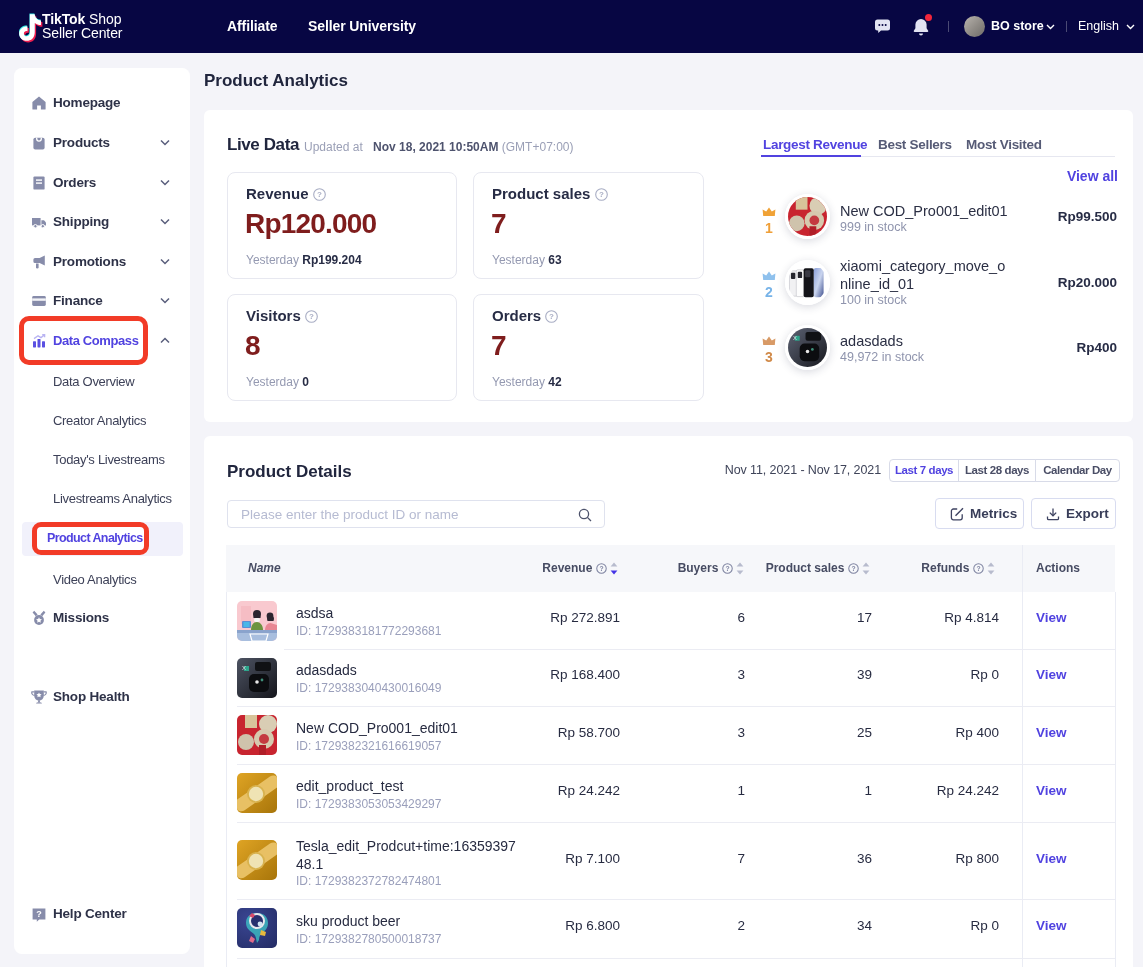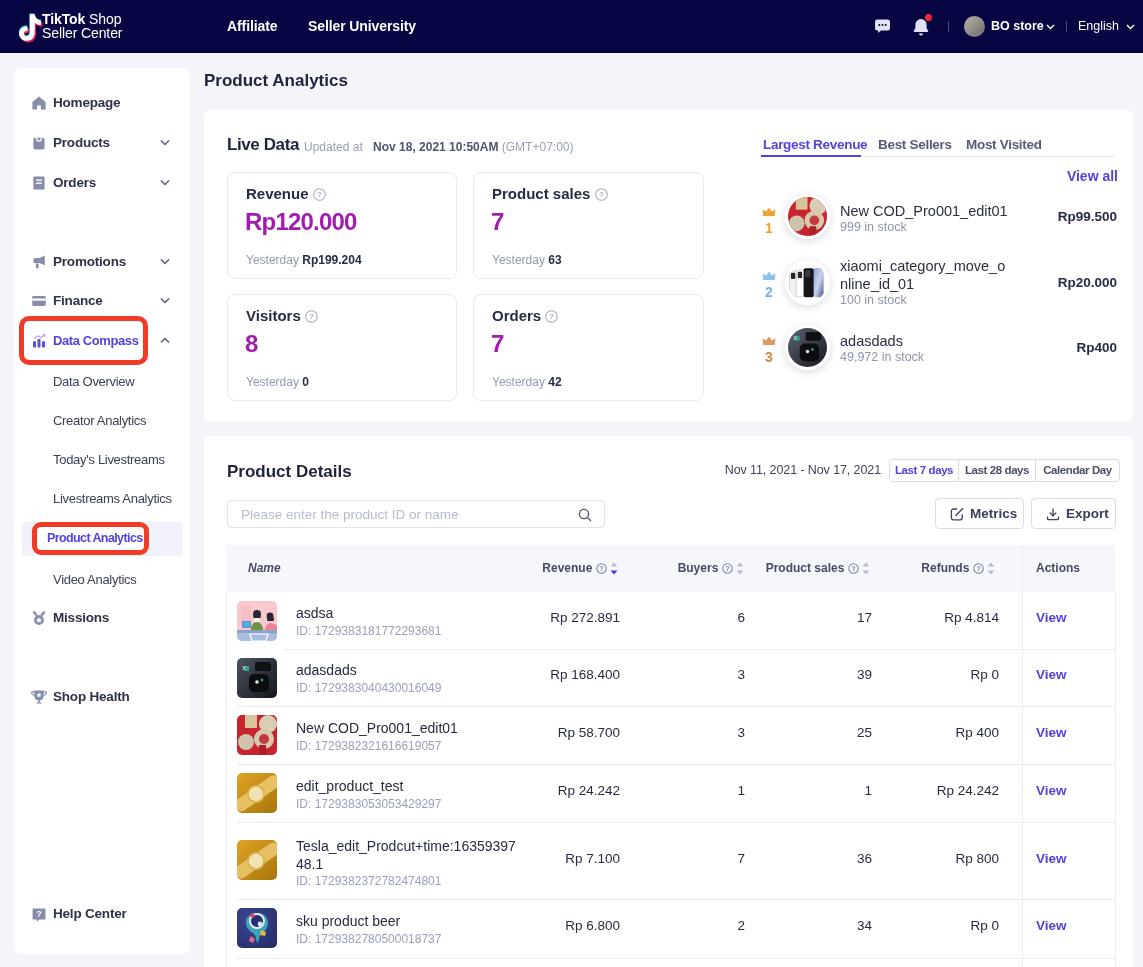--- a/index.html
+++ b/index.html
@@ -22,21 +22,21 @@
 .sitem .chev { position:absolute; right:20px; top:16px; }
 .ssub { position:absolute; left:39px; height:38px; line-height:38px; font-size:13px; color:#3d4158; white-space:nowrap; letter-spacing:-0.3px; }
 
 .card { position:absolute; left:204px; width:929px; background:#fff; border-radius:6px; }
 #card1 { top:110px; height:312px; }
 #card2 { top:436px; height:531px; border-bottom-left-radius:0; border-bottom-right-radius:0; }
 h1.pagetitle { position:absolute; left:204px; top:71px; font-size:17px; color:#21263e; }
 
 .statbox { position:absolute; width:230px; height:107px; border:1px solid #e7e8f0; border-radius:8px; background:#fff; }
 .statbox .lb { position:absolute; left:18px; top:12px; font-size:15px; font-weight:bold; color:#272c45; }
-.statbox .big { position:absolute; left:17px; top:35px; font-size:24px; font-weight:bold; color:#a21caf; letter-spacing:-0.8px; }
+.statbox .big { position:absolute; left:17px; top:35px; font-size:28px; font-weight:bold; color:#7f1d1d; letter-spacing:-0.8px; }
 .statbox .yd { position:absolute; left:18px; top:80px; font-size:12px; color:#9499b1; }
 .statbox .yd b { color:#272c45; }
 .qm { display:inline-block; vertical-align:-2px; }
 
 .tab { position:absolute; top:137px; font-size:13.5px; font-weight:bold; color:#565b76; letter-spacing:-0.3px; }
 .tabline { position:absolute; left:761px; top:156px; width:354px; height:1px; background:#e6e7f0; }
 .tabact { position:absolute; left:761px; top:155px; width:100px; height:2px; background:#5143e0; }
 .viewall { position:absolute; top:168px; right:25px; font-size:14px; font-weight:bold; color:#5143e0; }
 
 .rank { position:absolute; left:758px; width:22px; text-align:center; }
@@ -122,20 +122,32 @@
     <svg class="ico" viewBox="0 0 16 16">
         <rect x="2.4" y="1.4" width="11.2" height="13.2" rx="1.2" fill="#878caa"></rect>
         <rect x="5" y="4.4" width="6" height="1.4" fill="#fff"></rect>
         <rect x="5" y="7.4" width="6" height="1.4" fill="#fff"></rect>
       </svg>
     <div class="lab">Orders</div>
     <svg class="chev" width="10" height="7" viewBox="0 0 10 7">
         <polyline points="1,1.5 5,5.5 9,1.5" fill="none" stroke="#595e7c" stroke-width="1.5"></polyline>
       </svg>
   </div>
+  <div class="sitem" style="top:134px;">
+    <svg class="ico" viewBox="0 0 16 16">
+        <path d="M1 4 h8.6 v7.4 H1 Z" fill="#878caa"></path>
+        <path d="M10.4 6.2 h2.6 l2 2.4 v2.8 h-4.6 Z" fill="#878caa"></path>
+        <circle cx="4.4" cy="12.2" r="1.7" fill="#878caa" stroke="#fff" stroke-width="1"></circle>
+        <circle cx="11.8" cy="12.2" r="1.7" fill="#878caa" stroke="#fff" stroke-width="1"></circle>
+      </svg>
+    <div class="lab">Shipping</div>
+    <svg class="chev" width="10" height="7" viewBox="0 0 10 7">
+        <polyline points="1,1.5 5,5.5 9,1.5" fill="none" stroke="#595e7c" stroke-width="1.5"></polyline>
+      </svg>
+  </div>
   <div class="sitem" style="top:213px;">
     <svg class="ico" viewBox="0 0 16 16">
         <rect x="1.2" y="3" width="13.6" height="10" rx="1.4" fill="#878caa"></rect>
         <rect x="1.2" y="5.4" width="13.6" height="2.4" fill="#fff" opacity="0.9"></rect>
       </svg>
     <div class="lab">Finance</div>
     <svg class="chev" width="10" height="7" viewBox="0 0 10 7">
         <polyline points="1,1.5 5,5.5 9,1.5" fill="none" stroke="#595e7c" stroke-width="1.5"></polyline>
       </svg>
   </div>

